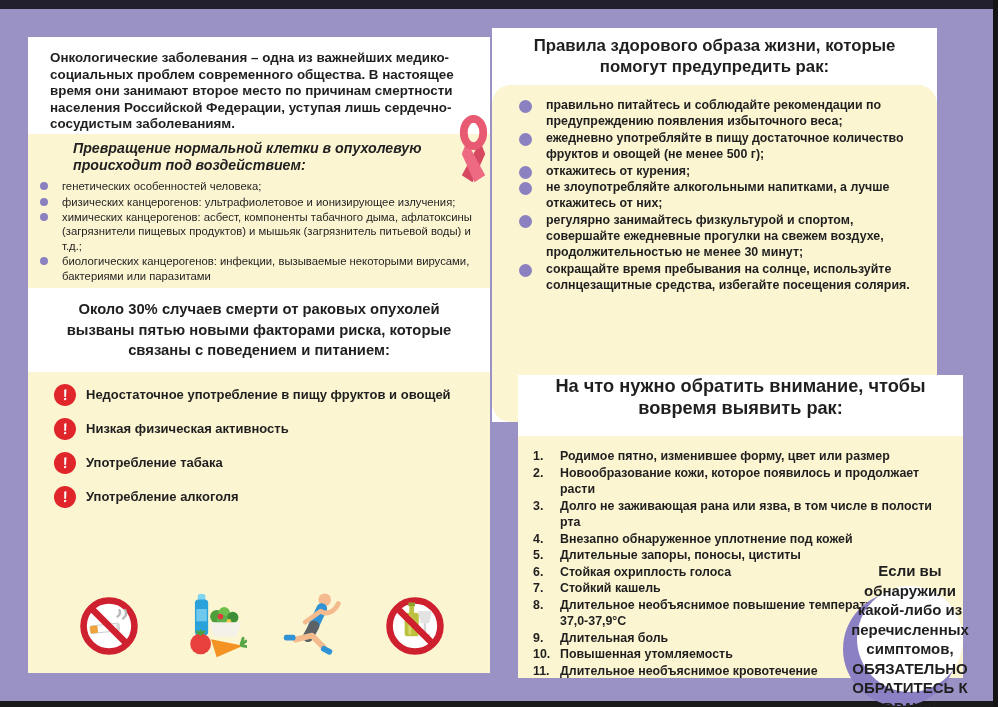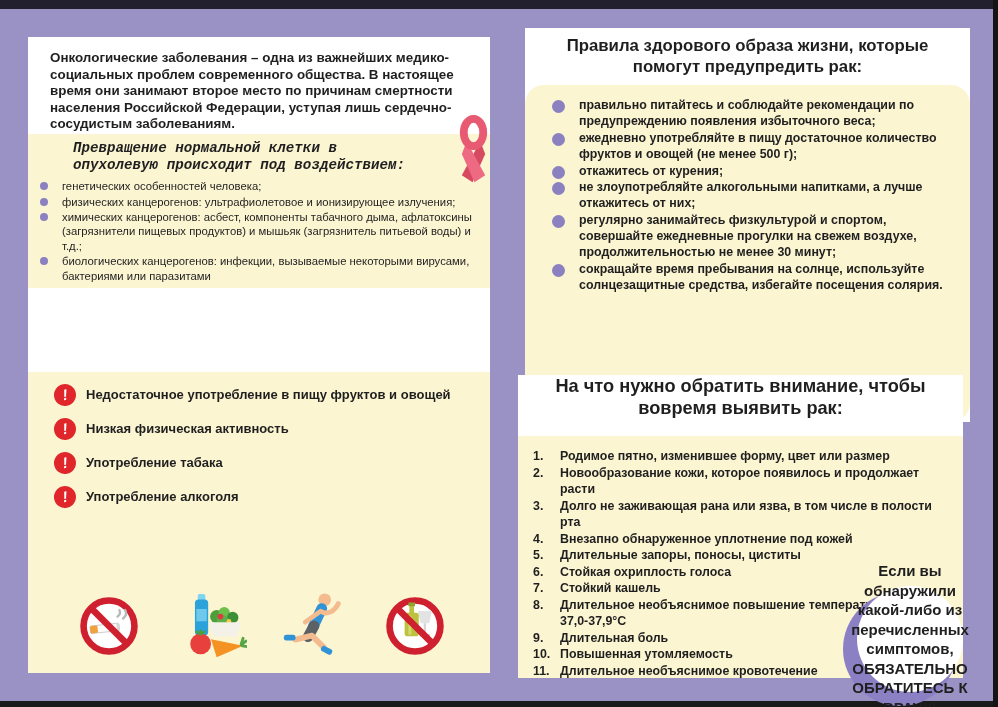--- a/index.html
+++ b/index.html
@@ -13,21 +13,21 @@
   .bar-right{ top:0; right:0; width:5px; height:100%; background:#141414; }
 
   .panel{ position:absolute; background:#fff; }
   .cream{ background:var(--cream,#fcf5d2); }
 
   
   #panel-oncology{ left:28px; top:37px; width:462px; height:255px; }
   .onc-intro{ padding:13px 20px 0 22px; font-size:13.4px; font-weight:700; line-height:1.24; }
   .onc-cream{ position:absolute; left:0; right:0; top:97px; bottom:0; padding-top:6px; overflow:hidden; }
   .onc-heading{ font-style:italic; font-weight:700; font-size:14.2px; line-height:1.2;
-    margin:0 64px 5px 45px;font-family:Liberation Mono, monospace; }
+    margin:0 64px 5px 45px; }
   ul{ list-style:none; }
   .dot-item{ display:grid; grid-template-columns:22px 1fr; align-items:start; }
   .onc-list{ padding:0 0 0 12px; }
   .onc-list .dot-item{ font-size:11.3px; line-height:1.28; margin-bottom:1px; }
   .dot{ border-radius:50%; background:var(--violet_dot,#8b80c0); }
   .onc-list .dot{ width:8px; height:8px; margin-top:3px; }
   .ribbon{ position:absolute; right:-7px; top:78px; }
 
   
   #panel-risk{ left:28px; top:288px; width:462px; height:385px; overflow:hidden; }
@@ -38,21 +38,21 @@
   .alert-item{ display:grid; grid-template-columns:24px 1fr; column-gap:8px;
     align-items:center; margin-bottom:12px; font-size:13px; font-weight:700; line-height:1.2; }
   .alert-icon{ width:22px; height:22px; border-radius:50%; background:var(--red,#e0262b);
     color:#fff; display:flex; align-items:center; justify-content:center;
     font-weight:700; font-style:italic; font-size:15px; transform:rotate(-10deg); }
   .alert-icon::after{ content:"!"; margin-top:-1px; }
   .icons-row{ margin-top:auto; display:flex; justify-content:space-between;
     align-items:center; padding:0 28px 6px 22px; }
 
   
-  #panel-lifestyle{ left:525px; top:28px; width:445px; height:394px; overflow:hidden; }
+  #panel-lifestyle{ left:492px; top:28px; width:445px; height:394px; overflow:hidden; }
   .life-head{ height:57px; display:flex; align-items:center; justify-content:center; padding:0 18px 0 18px; }
   .life-title{ font-size:16.8px; font-weight:700; text-align:center; line-height:1.24; }
   .life-cream{ position:absolute; left:0; right:0; top:57px; bottom:0; padding:13px 14px 0 14px; overflow:hidden;border-radius:19px; }
   .life-list .dot-item{ grid-template-columns:40px 1fr; font-size:12.4px; font-weight:700;
     line-height:1.28; margin-bottom:1px; }
   .life-list .dot{ width:13px; height:13px; margin-left:13px; margin-top:2px; }
 
   
   #panel-attention{ left:518px; top:375px; width:445px; height:303px; overflow:hidden; }
   .att-head{ height:61px; display:flex; justify-content:center; padding:0 16px; }
@@ -104,20 +104,23 @@
 </ul>
     </div>
     <svg class="ribbon" viewBox="0 0 48 76" width="47" height="74" aria-hidden="true">
       <path d="M31 27 L12 62 L23 69 L36 40 Z" fill="#d64961"></path>
       <path d="M17 27 L36 62 L25 69 L12 40 Z" fill="#ee6a82"></path>
       <ellipse cx="24" cy="18" rx="10" ry="14" fill="none" stroke="#e85a72" stroke-width="8"></ellipse>
     </svg>
   </section>
 
   <section class="panel" id="panel-risk">
+    <div class="risk-head">
+      <h2 class="risk-title">Около 30% случаев смерти от раковых опухолей вызваны пятью новыми факторами риска, которые связаны с поведением и питанием:</h2>
+    </div>
     <div class="risk-cream cream">
       <ul class="alert-list">
 
   <li class="alert-item">
     <span class="alert-icon"></span>
     <span class="alert-text">Недостаточное употребление в пищу фруктов и овощей</span>
   </li>
 
   <li class="alert-item">
     <span class="alert-icon"></span>

